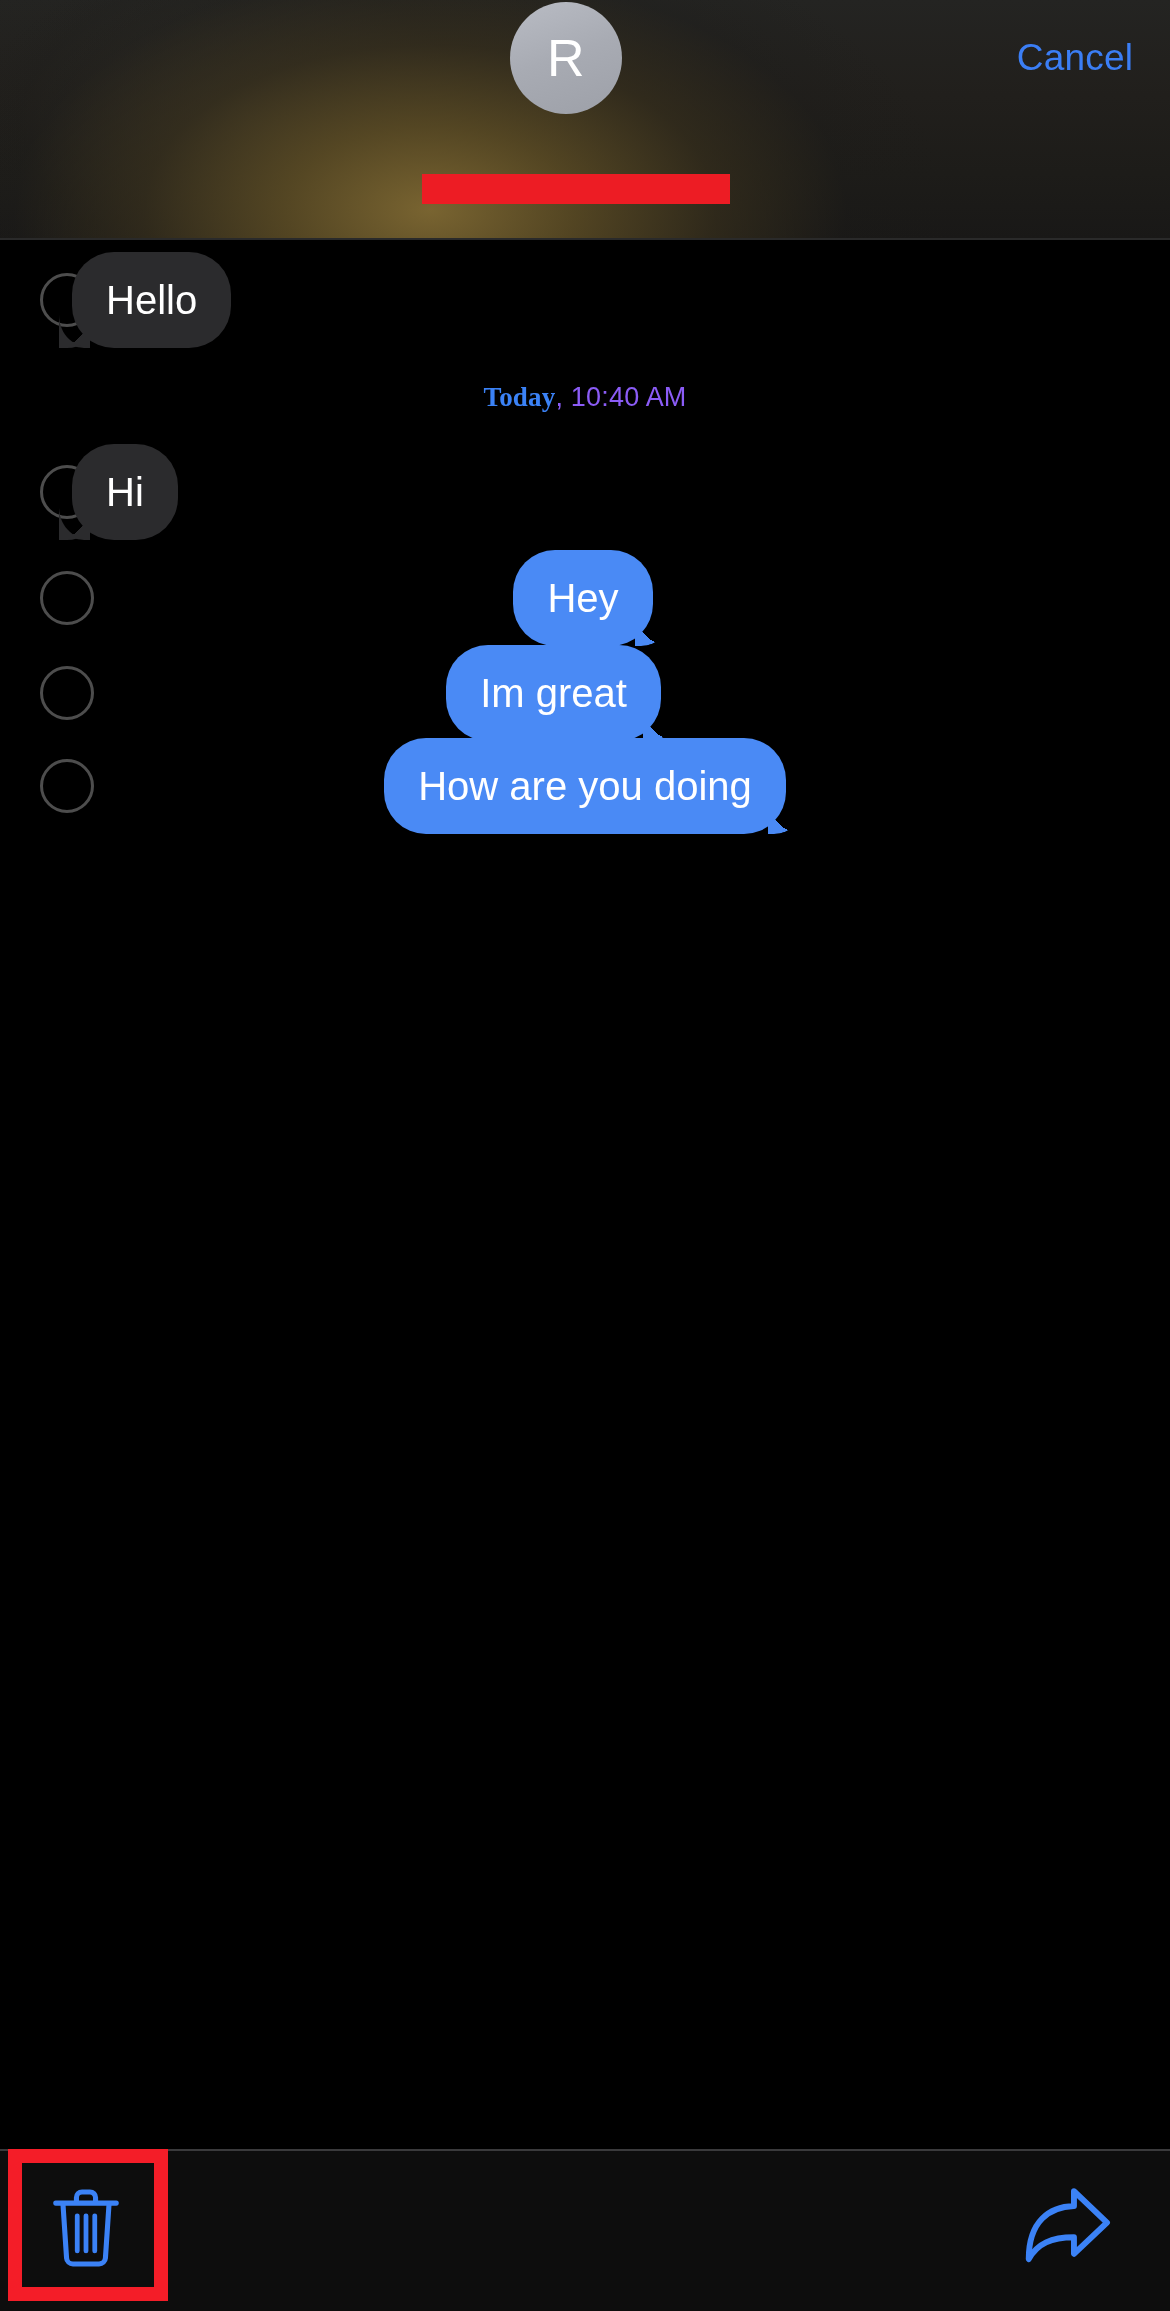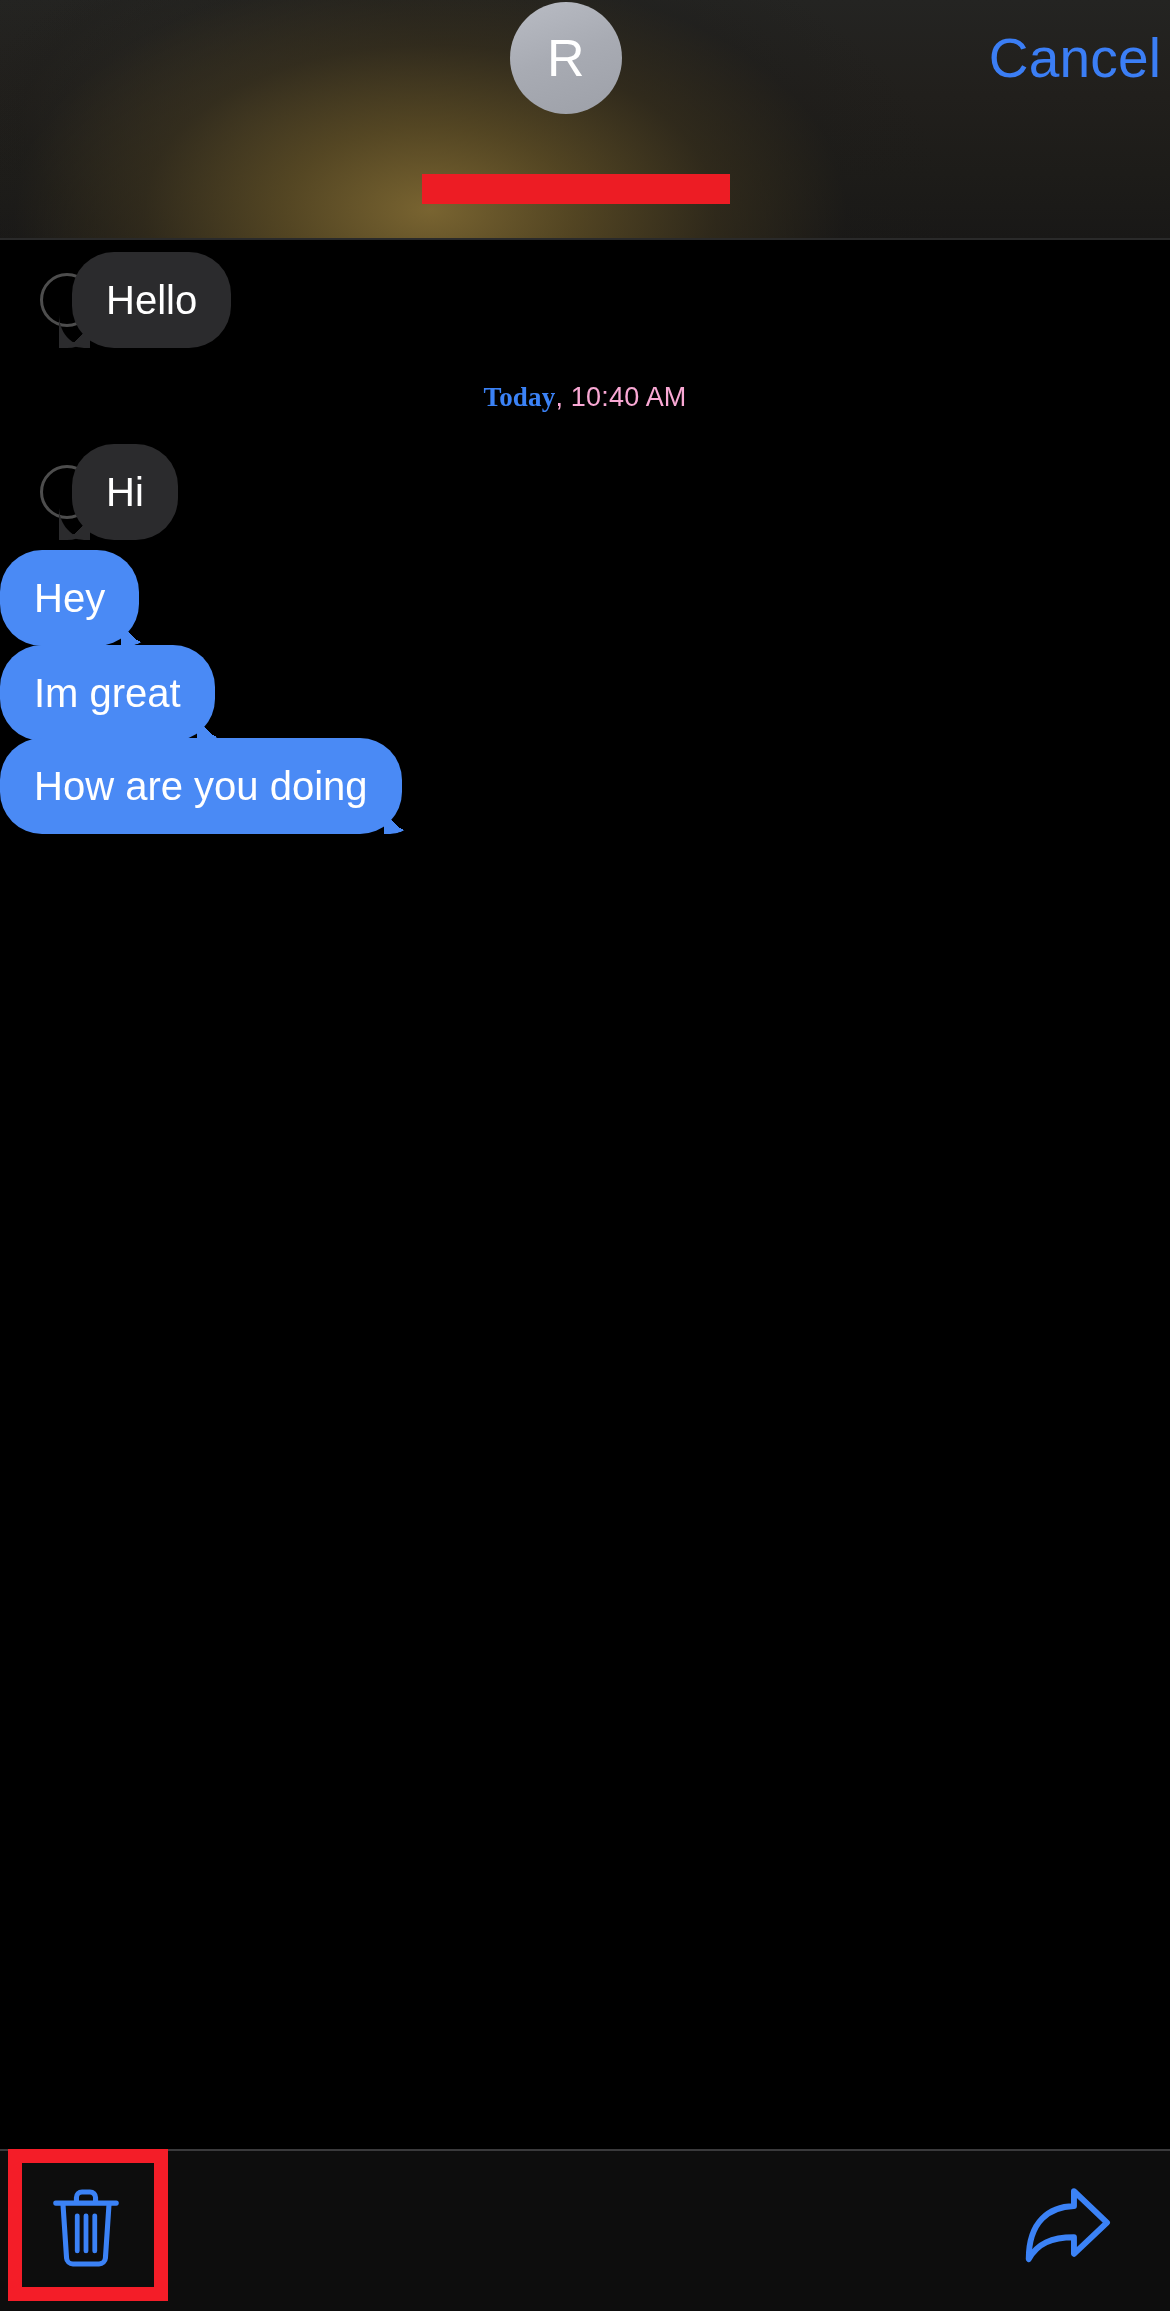--- a/index.html
+++ b/index.html
@@ -83,21 +83,21 @@
   #cancel-button {
     position: absolute;
     right: 0px;
     top: 28px;
     width: 190px;
     height: 60px;
     display: flex;
     align-items: center;
     justify-content: center;
     color: #3b7ef5;
-    font-size: 55px;
+    font-size: 37px;
     letter-spacing: 0.2px;
     cursor: pointer;
   }
 
   
   #conversation {
     position: absolute;
     left: 0;
     top: 240px;
     width: 1170px;
@@ -135,21 +135,21 @@
   }
   .select-circle.checked .check {
     display: block;
   }
 
   .bubble-wrap {
     width: 1170px;
     display: flex;
   }
   .bubble-wrap.incoming { justify-content: flex-start; padding-left: 72px; }
-  .bubble-wrap.outgoing { justify-content: flex-start; }
+  .bubble-wrap.outgoing { justify-content: center; }
 
   .bubble {
     position: relative;
     max-width: 760px;
     color: #ffffff;
     font-size: 40px;
     line-height: 1.0;
     border-radius: 42px;
     box-sizing: border-box;
     white-space: nowrap;
@@ -208,21 +208,21 @@
     font-size: 27px;
     padding: 22px 0 20px 0;
     letter-spacing: 0.2px;
   }
   #timestamp .ts-day {
     color: #3b82f6;
     font-weight: bold;
     font-family: Liberation Serif, serif;
   }
   #timestamp .ts-time {
-    color: #f9a8d4;
+    color: #8b5cf6;
   }
 
   
   #toolbar {
     position: absolute;
     left: 0;
     bottom: 0;
     width: 1170px;
     height: 160px;
     background: #0d0d0d;

